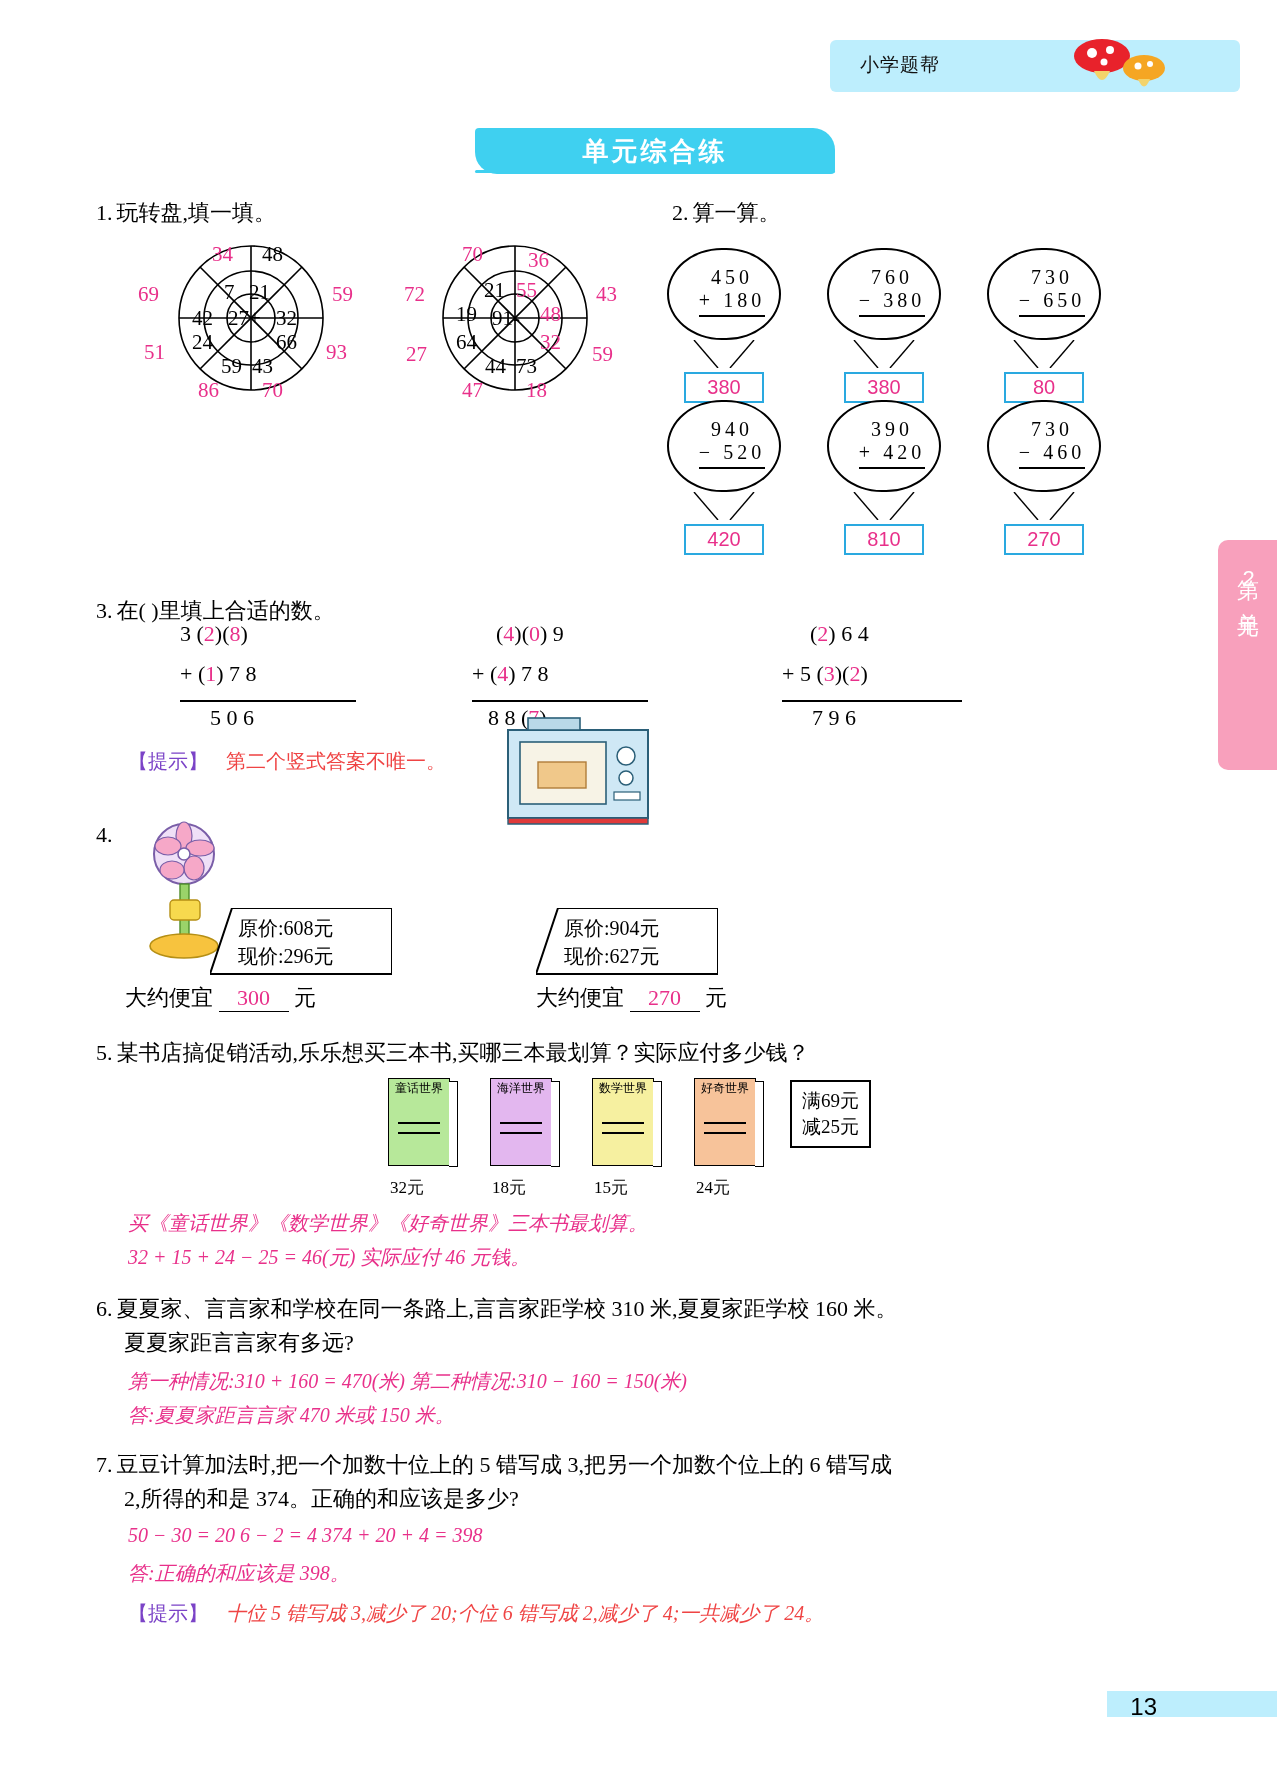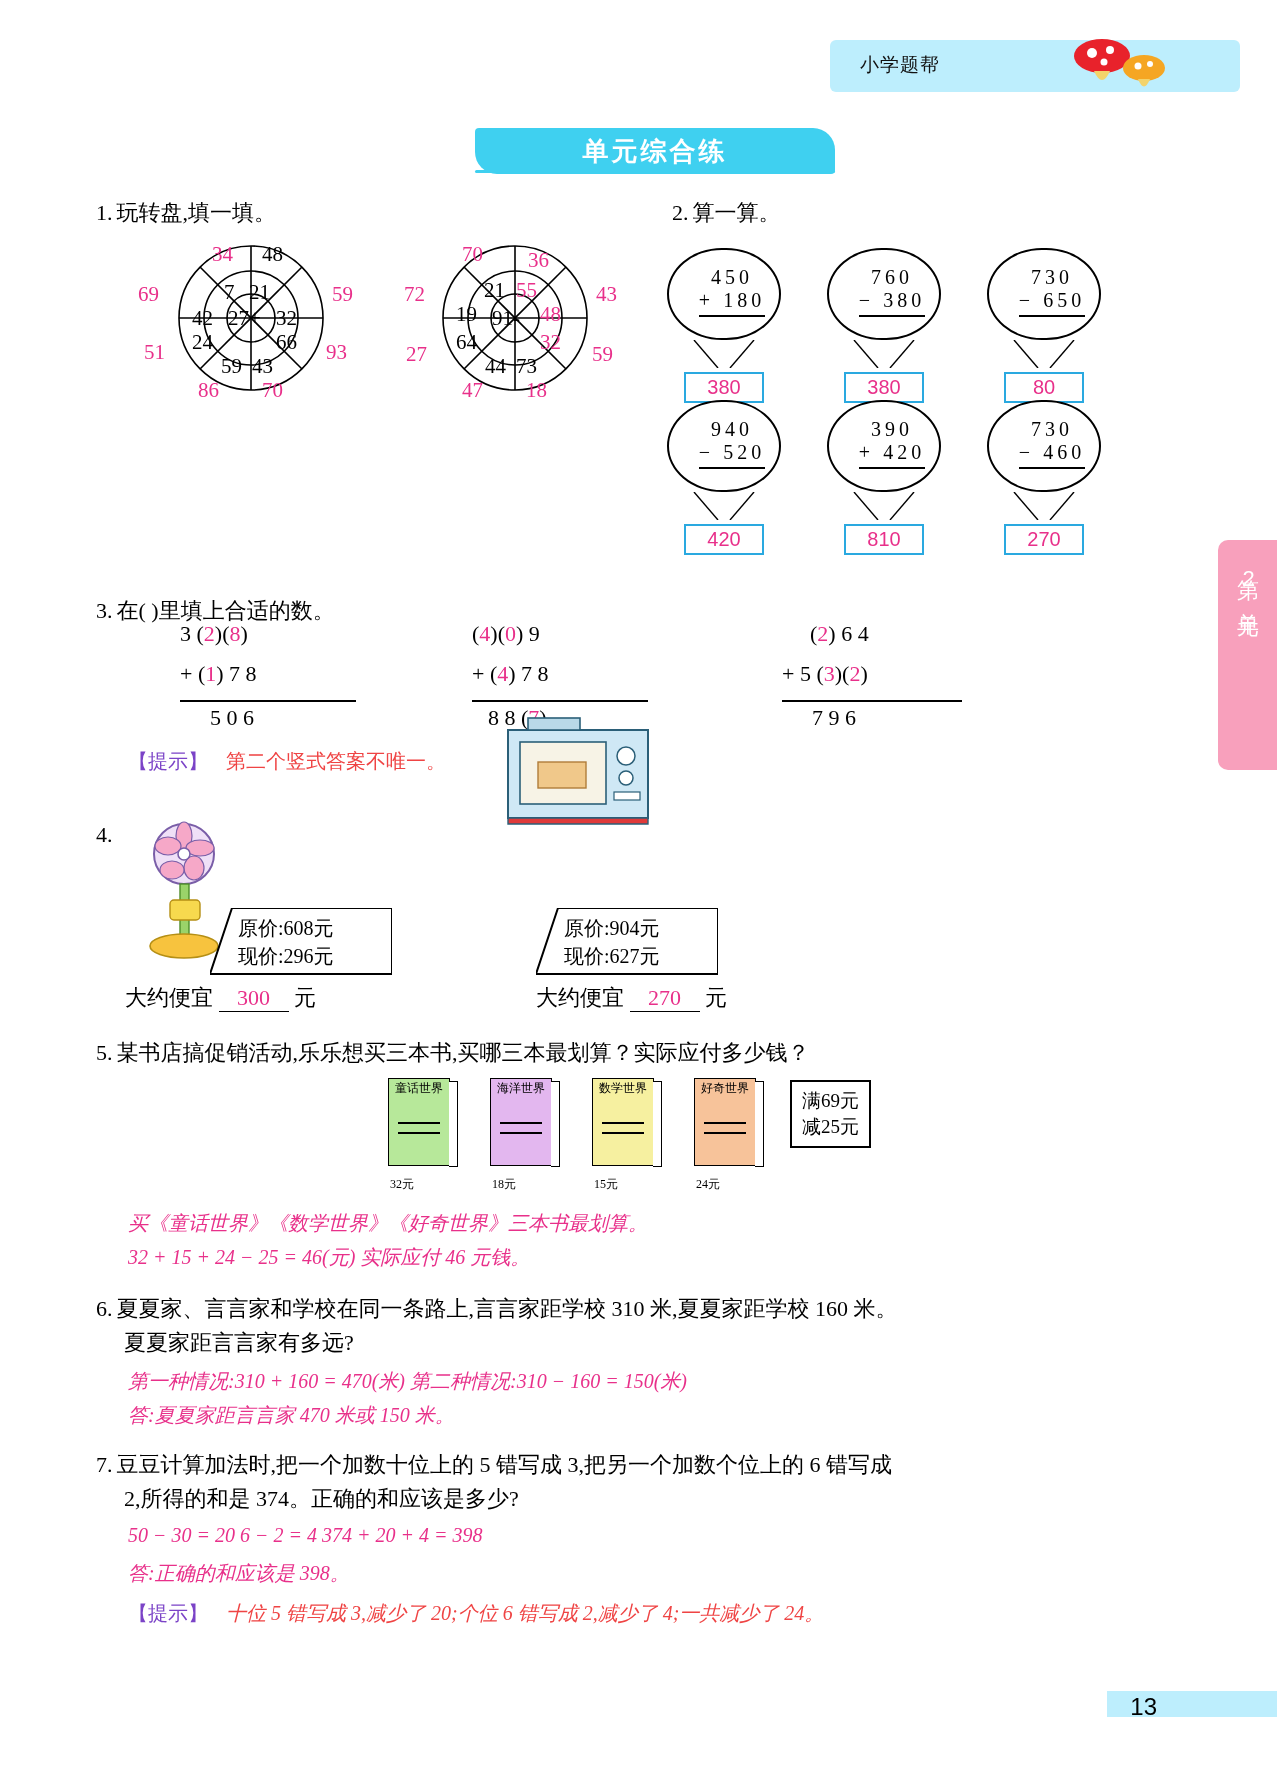--- a/index.html
+++ b/index.html
@@ -54,21 +54,21 @@
   .tag{position:absolute;}
   .underb{border-bottom:1.5px solid #000;display:inline-block;min-width:70px;text-align:center;color:#e8308a;}
 
   
   .q5-head{position:absolute;top:1036px;left:96px;}
   .book{position:absolute;width:62px;height:88px;}
   .book .cover{position:absolute;inset:0;border:1.5px solid #000;}
   .book .ttl{position:absolute;top:2px;left:0;width:100%;text-align:center;font-size:12px;font-family:"Liberation Sans",sans-serif;}
   .book .l{position:absolute;left:10px;width:42px;height:1.5px;background:#000;}
   .book .spine{position:absolute;right:-8px;top:3px;width:8px;height:84px;border:1.5px solid #000;border-left:none;background:#fff;}
-  .price{position:absolute;font-size:12px;text-align:center;}
+  .price{position:absolute;font-size:17px;text-align:center;}
   .promo{position:absolute;border:2px solid #000;padding:6px 10px;font-size:19px;line-height:26px;text-align:center;background:#fff;}
 
   
   .pg-bar{position:absolute;bottom:56px;right:0;width:170px;height:26px;background:#bdeefd;}
   .pg-num{position:absolute;bottom:52px;right:120px;font-size:24px;font-family:"Liberation Sans",sans-serif;}
 </style>
 </head>
 <body>
 
 <div class="hdr-bar"></div>
@@ -264,21 +264,21 @@
 </div>
 
 <div class="vcol" style="top:614px;left:180px;">
   <div><span>3  (</span><span class="ans">2</span><span>)(</span><span class="ans">8</span><span>)</span></div>
   <div><span>+  (</span><span class="ans">1</span><span>)  7    8</span></div>
   <div class="vline" style="top:86px;left:0;width:176px;"></div>
   <div style="margin-top:4px;margin-left:30px;"><span>5     0     6</span></div>
 </div>
 
 <div class="vcol" style="top:614px;left:472px;">
-  <div style=""><span>(</span><span class="ans">4</span><span>)(</span><span class="ans">0</span><span>)  9</span></div>
+  <div style="margin-left:24px;"><span>(</span><span class="ans">4</span><span>)(</span><span class="ans">0</span><span>)  9</span></div>
   <div><span>+  (</span><span class="ans">4</span><span>)  7    8</span></div>
   <div class="vline" style="top:86px;left:0;width:176px;"></div>
   <div style="margin-top:4px;margin-left:16px;"><span>8     8   (</span><span class="ans">7</span><span>)</span></div>
 </div>
 
 <div class="vcol" style="top:614px;left:782px;">
   <div style="margin-left:28px;"><span>(</span><span class="ans">2</span><span>)   6     4</span></div>
   <div><span>+    5  (</span><span class="ans">3</span><span>)(</span><span class="ans">2</span><span>)</span></div>
   <div class="vline" style="top:86px;left:0;width:180px;"></div>
   <div style="margin-top:4px;margin-left:30px;"><span>7     9     6</span></div>

